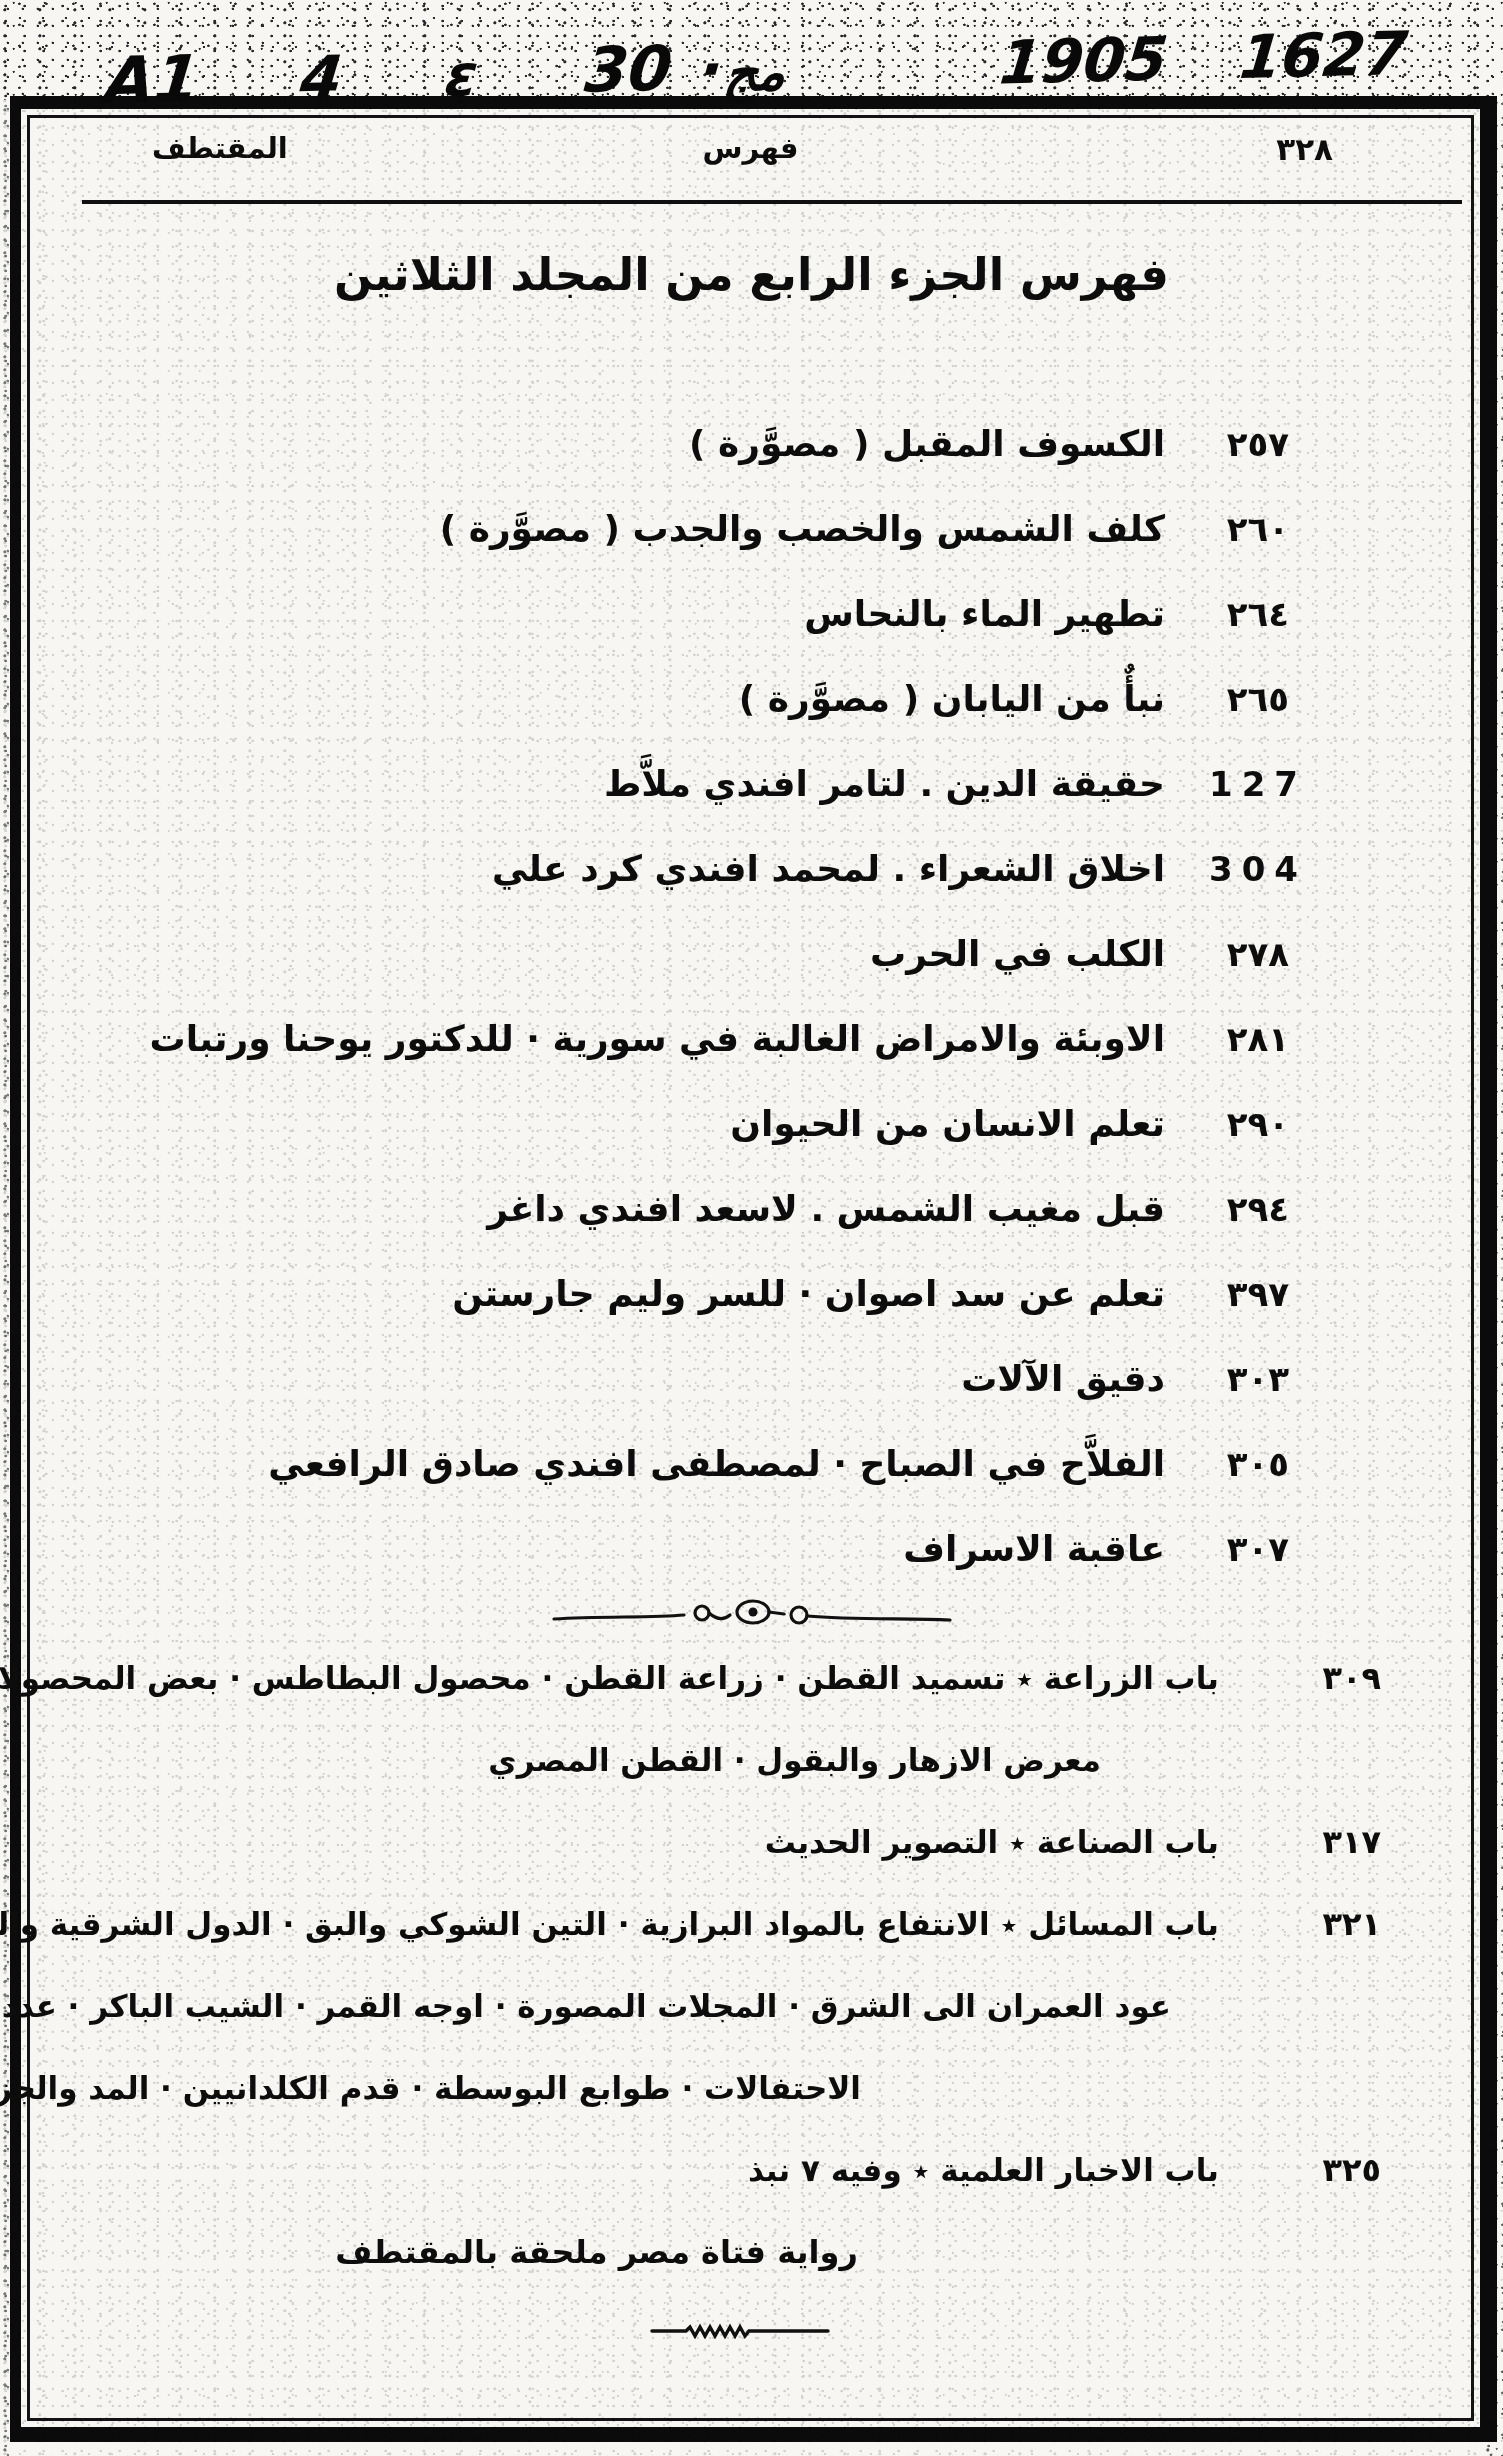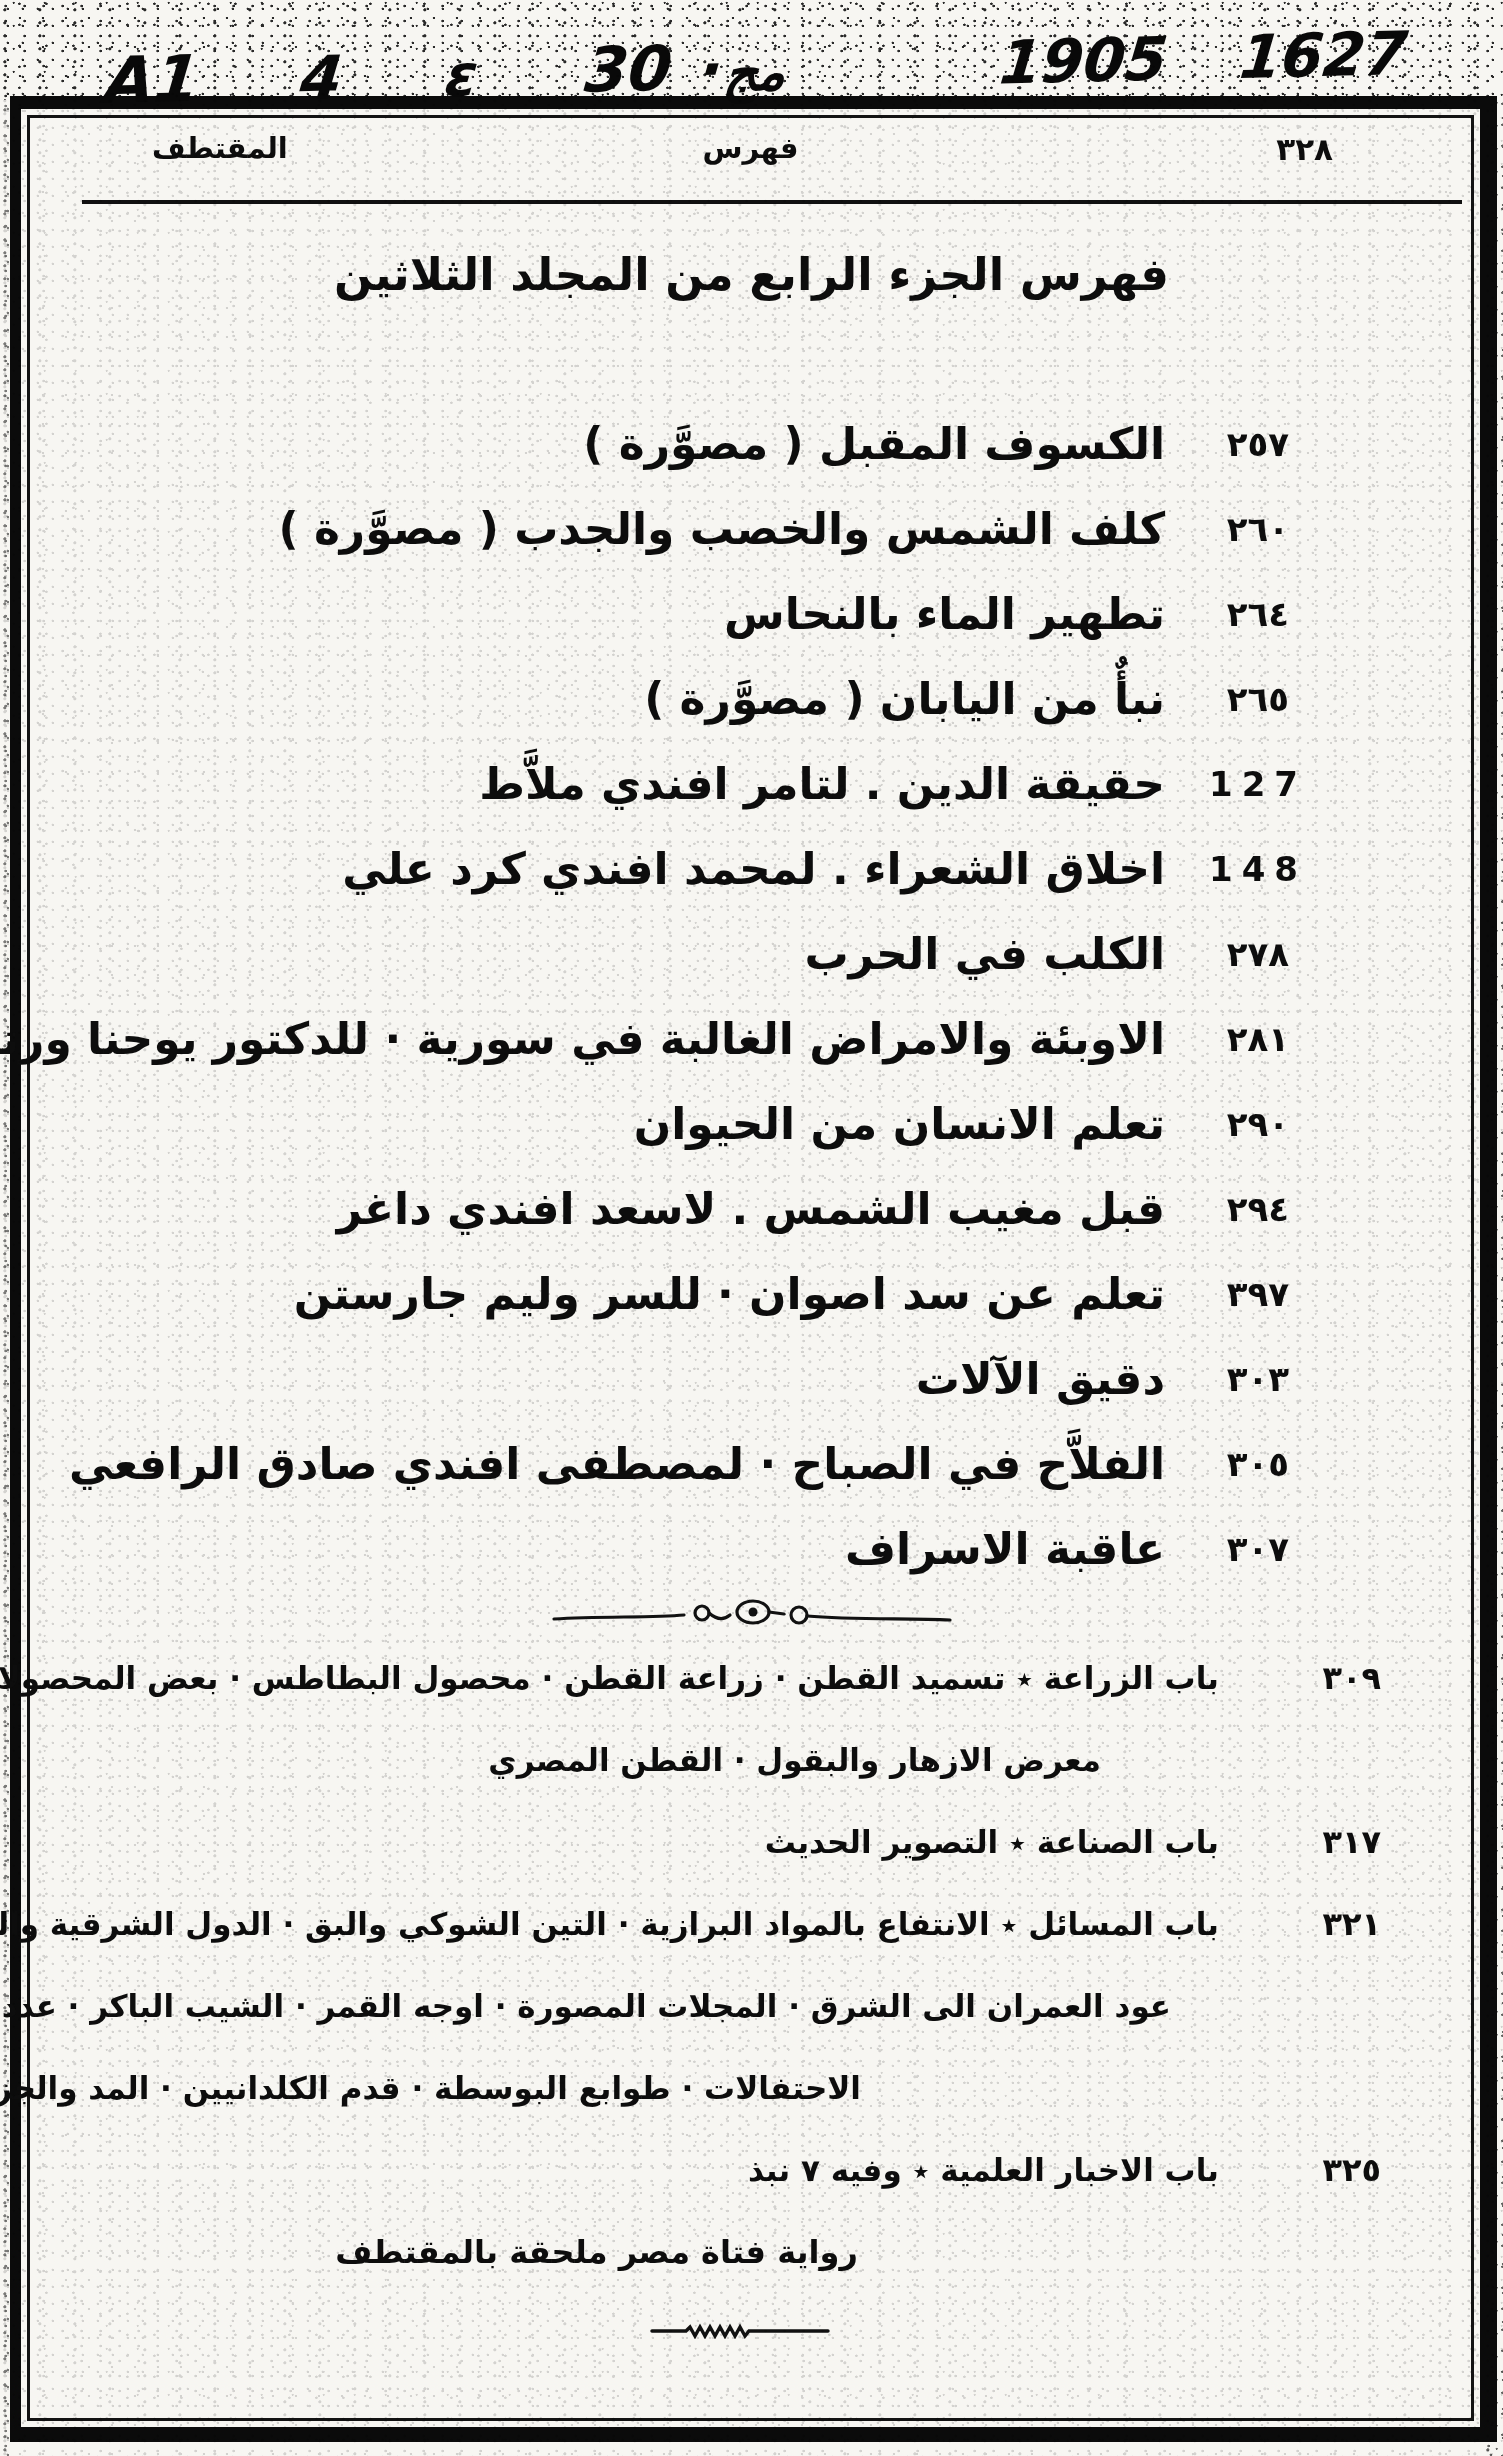--- a/index.html
+++ b/index.html
@@ -60,21 +60,21 @@
     margin:18px 0 93px 0;
   }
   
   .erow{display:flex;direction:rtl;height:85px;align-items:center;}
   .erow .num{
     flex:0 0 150px;margin-left:0;margin-right:128px;text-align:center;
     font-size:34px;font-weight:bold;letter-spacing:9px;white-space:nowrap;
   }
   .erow .etitle{
     flex:1 1 auto;margin-right:18px;text-align:right;
-    font-size:44px;font-weight:bold;white-space:nowrap;
+    font-size:36px;font-weight:bold;white-space:nowrap;
   }
   
   #ornament-wrap{height:44px;display:flex;justify-content:center;align-items:center;margin-top:2px;}
   
   .srow{display:flex;direction:rtl;height:82px;align-items:center;}
   .srow .num{
     flex:0 0 150px;margin-right:80px;
     font-size:32px;font-weight:bold;letter-spacing:8px;white-space:nowrap;
   }
   .srow .stext{
@@ -139,21 +139,21 @@
           </div>
           <div class="erow" dir="rtl">
             <span class="num">٢٦٥</span>
             <span class="etitle">نبأٌ من اليابان ( مصوَّرة )</span>
           </div>
           <div class="erow" dir="rtl">
             <span class="num">127</span>
             <span class="etitle">حقيقة الدين . لتامر افندي ملاَّط</span>
           </div>
           <div class="erow" dir="rtl">
-            <span class="num">148</span>
+            <span class="num">304</span>
             <span class="etitle">اخلاق الشعراء . لمحمد افندي كرد علي</span>
           </div>
           <div class="erow" dir="rtl">
             <span class="num">٢٧٨</span>
             <span class="etitle">الكلب في الحرب</span>
           </div>
           <div class="erow" dir="rtl">
             <span class="num">٢٨١</span>
             <span class="etitle">الاوبئة والامراض الغالبة في سورية · للدكتور يوحنا ورتبات</span>
           </div>

